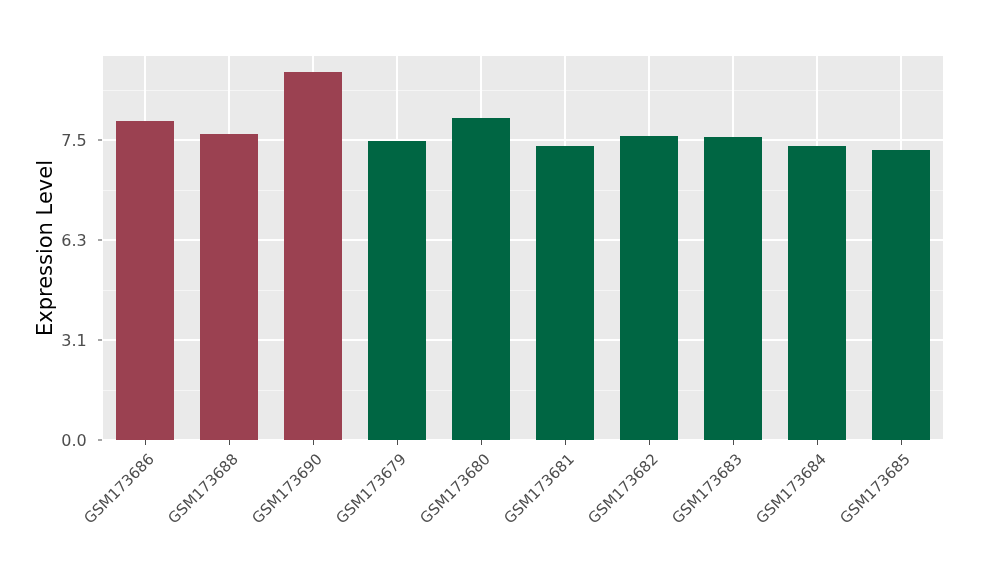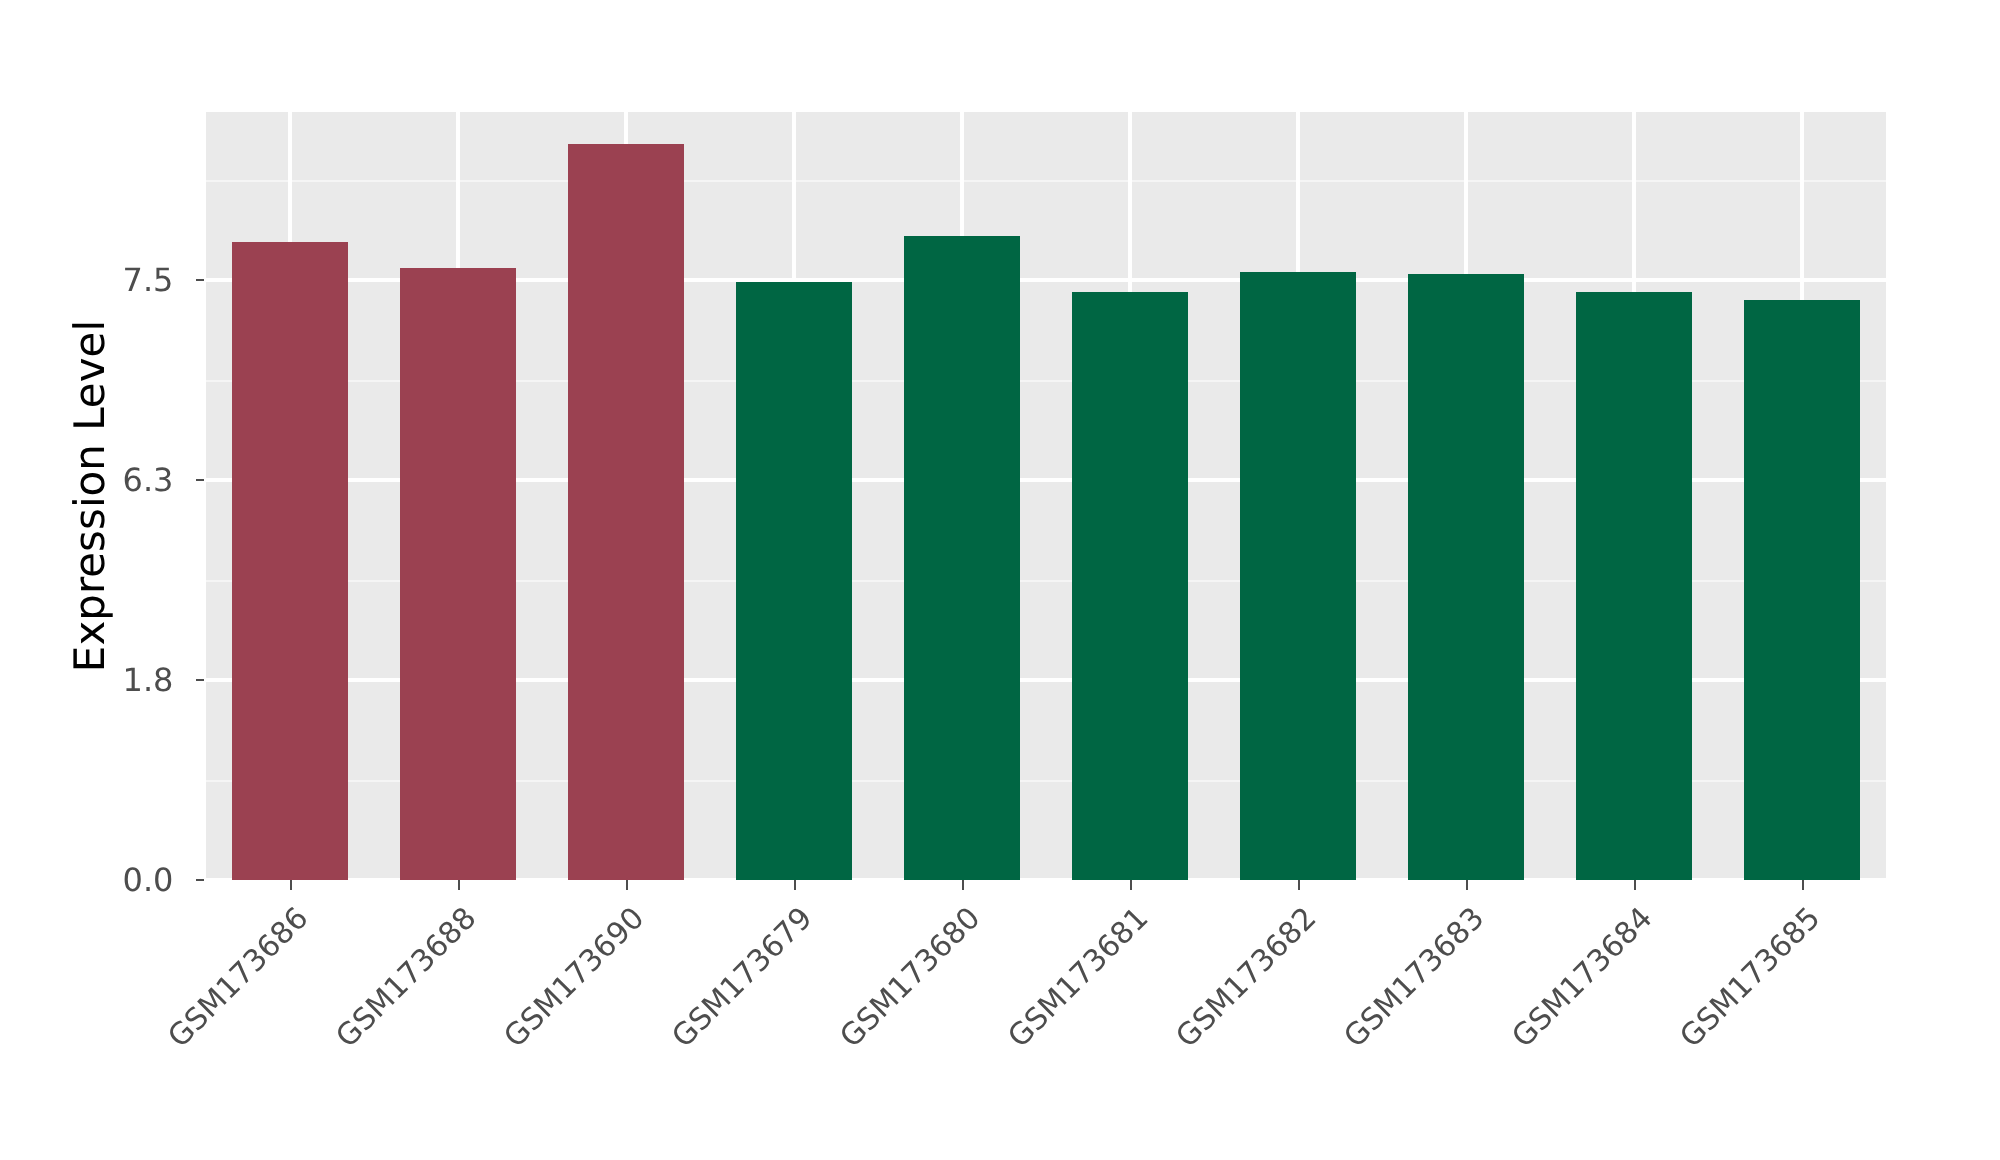--- a/index.html
+++ b/index.html
@@ -131,21 +131,21 @@
 <div id="chart-root">
 
   <div class="y-axis-title">Expression Level</div>
 
   <div id="y-ticks">
       <div class="y-tick-wrap" style="top: 440px;">
         <div class="y-tick-label">0.0</div>
       </div>
       <div class="y-tick-mark" style="top: 440px;"></div>
       <div class="y-tick-wrap" style="top: 340px;">
-        <div class="y-tick-label">1.8</div>
+        <div class="y-tick-label">3.1</div>
       </div>
       <div class="y-tick-mark" style="top: 340px;"></div>
       <div class="y-tick-wrap" style="top: 240px;">
         <div class="y-tick-label">6.3</div>
       </div>
       <div class="y-tick-mark" style="top: 240px;"></div>
       <div class="y-tick-wrap" style="top: 140px;">
         <div class="y-tick-label">7.5</div>
       </div>
       <div class="y-tick-mark" style="top: 140px;"></div>

